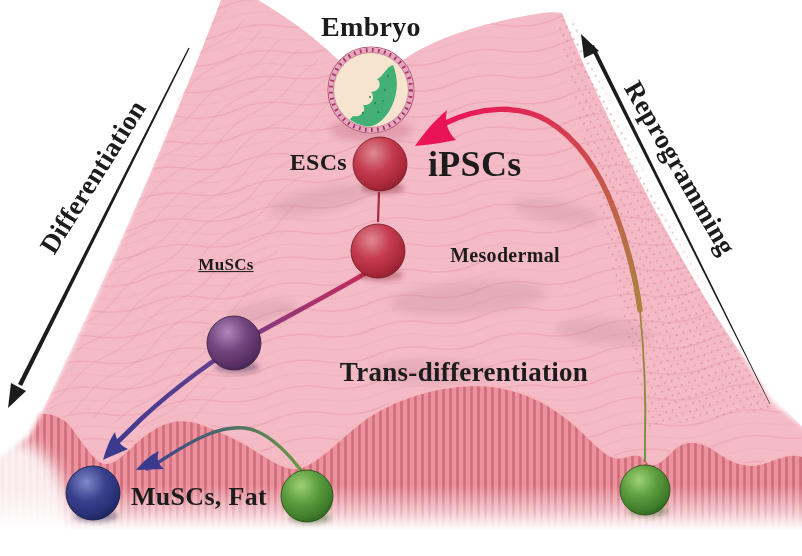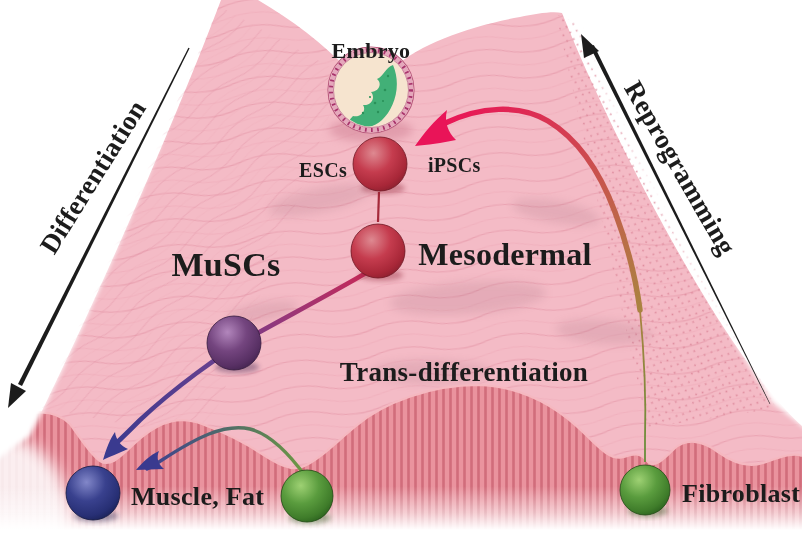--- a/index.html
+++ b/index.html
@@ -2,25 +2,25 @@
 <html><head>
 <meta charset="utf-8">
 <style>
   html,body{margin:0;padding:0;background:#fff;}
   .stage{position:relative;width:802px;height:556px;overflow:hidden;background:#fff;
          font-family:"Liberation Serif","DejaVu Serif",serif;}
   .stage svg{position:absolute;left:0;top:0;}
   .lbl{position:absolute;color:#1c1c1c;font-weight:bold;white-space:nowrap;
        line-height:1.05;text-align:center;letter-spacing:.3px;z-index:5;}
   .c{transform:translate(-50%,-50%);}
-  .lbl-embryo{left:371px;top:27px;font-size:22px;margin-top:24px;}
-  .lbl-escs{left:347px;top:163px;font-size:20px;transform:translate(-100%,-50%);margin-top:7px;}
-  .lbl-ipscs{left:428px;top:165px;font-size:20px;transform:translate(0,-50%);}
-  .lbl-meso{left:505px;top:255px;font-size:32px;font-family:Liberation Serif, serif;}
-  .lbl-muscs{left:226px;top:265px;font-size:34px;}
+  .lbl-embryo{left:371px;top:27px;font-size:28px;}
+  .lbl-escs{left:347px;top:163px;font-size:24px;transform:translate(-100%,-50%);}
+  .lbl-ipscs{left:428px;top:165px;font-size:36px;transform:translate(0,-50%);}
+  .lbl-meso{left:505px;top:255px;font-size:20px;font-family:Liberation Serif, serif;}
+  .lbl-muscs{left:226px;top:265px;font-size:17px;text-decoration:underline;}
   .lbl-trans{left:464px;top:372px;font-size:27px;}
   .lbl-musclefat{left:131px;top:497px;font-size:26px;transform:translate(0,-50%);}
   .lbl-fibro{left:682px;top:494px;font-size:26px;transform:translate(0,-50%);}
   .lbl-diff{left:93px;top:177px;font-size:27px;transform:translate(-50%,-50%) rotate(-58deg);}
   .lbl-repro{left:680px;top:168px;font-size:27px;transform:translate(-50%,-50%) rotate(60deg);}
 </style>
 </head>
 <body>
 
 <div class="stage">
@@ -217,18 +217,17 @@
 <div class="lbl lbl-embryo c">Embryo</div>
 <div class="lbl lbl-escs">ESCs</div>
 <div class="lbl lbl-ipscs">iPSCs</div>
 <div class="lbl lbl-meso c">
   <div>Mesodermal</div>
 </div>
 <div class="lbl lbl-muscs c">
   <div>MuSCs</div>
 </div>
 <div class="lbl lbl-trans c">Trans-differentiation</div>
-<div class="lbl lbl-musclefat">Muscle, Fat</div>
-<div class="lbl lbl-fibro">Fibroblast</div>
+<div class="lbl lbl-musclefat">MuSCs, Fat</div>
 <div class="lbl lbl-diff">Differentiation</div>
 <div class="lbl lbl-repro">Reprogramming</div>
 
 </div>
 
 </body></html>

